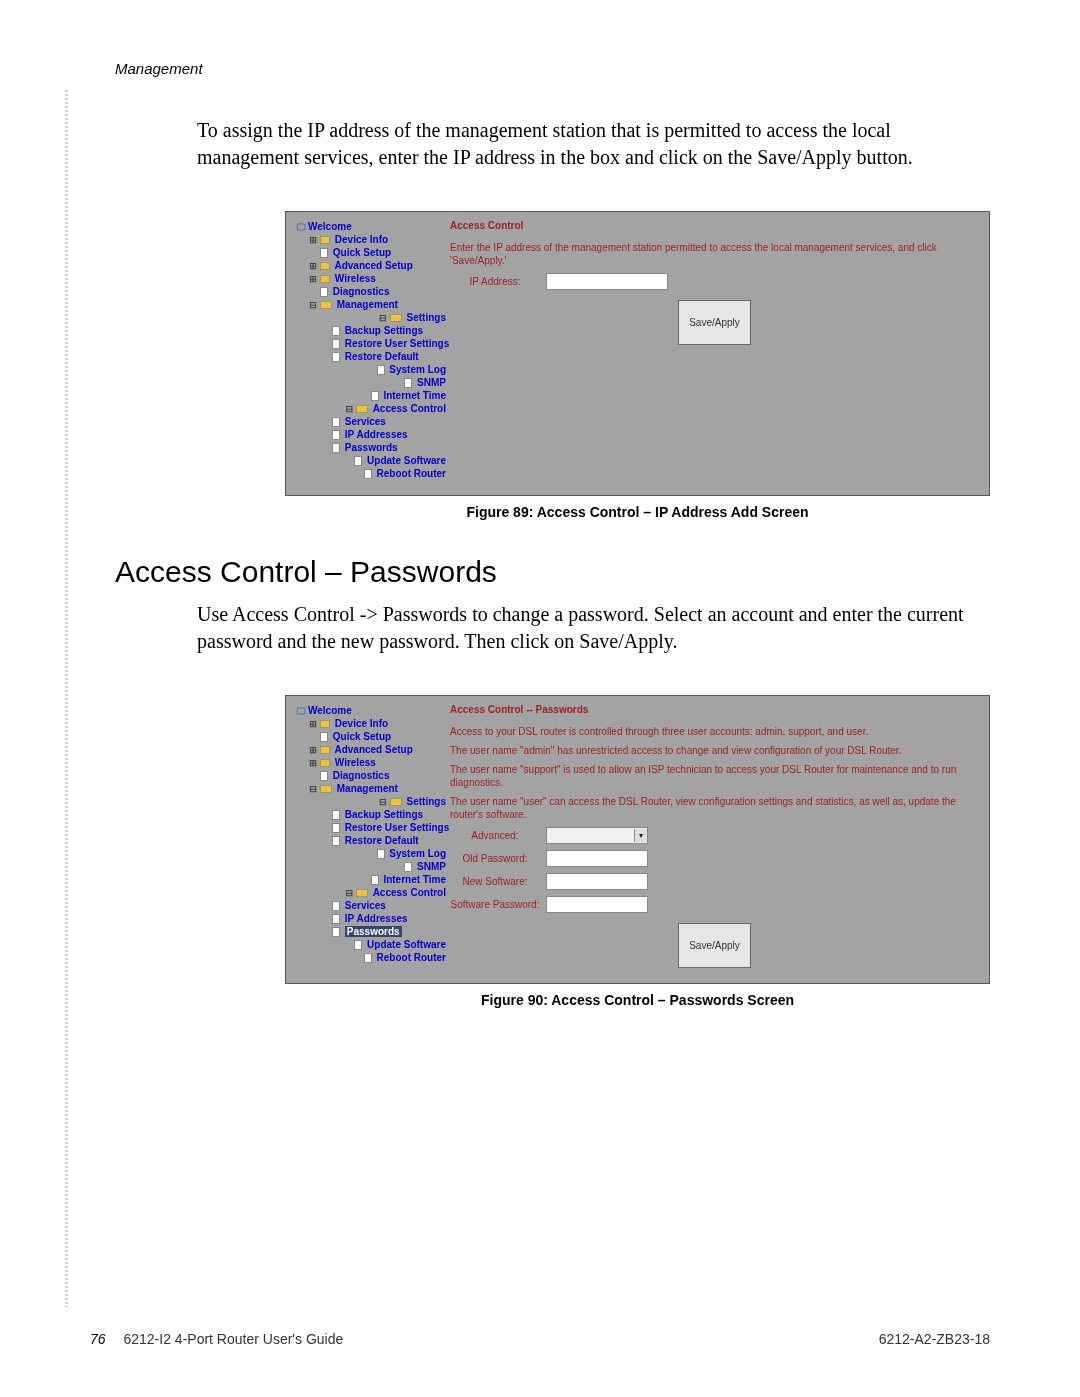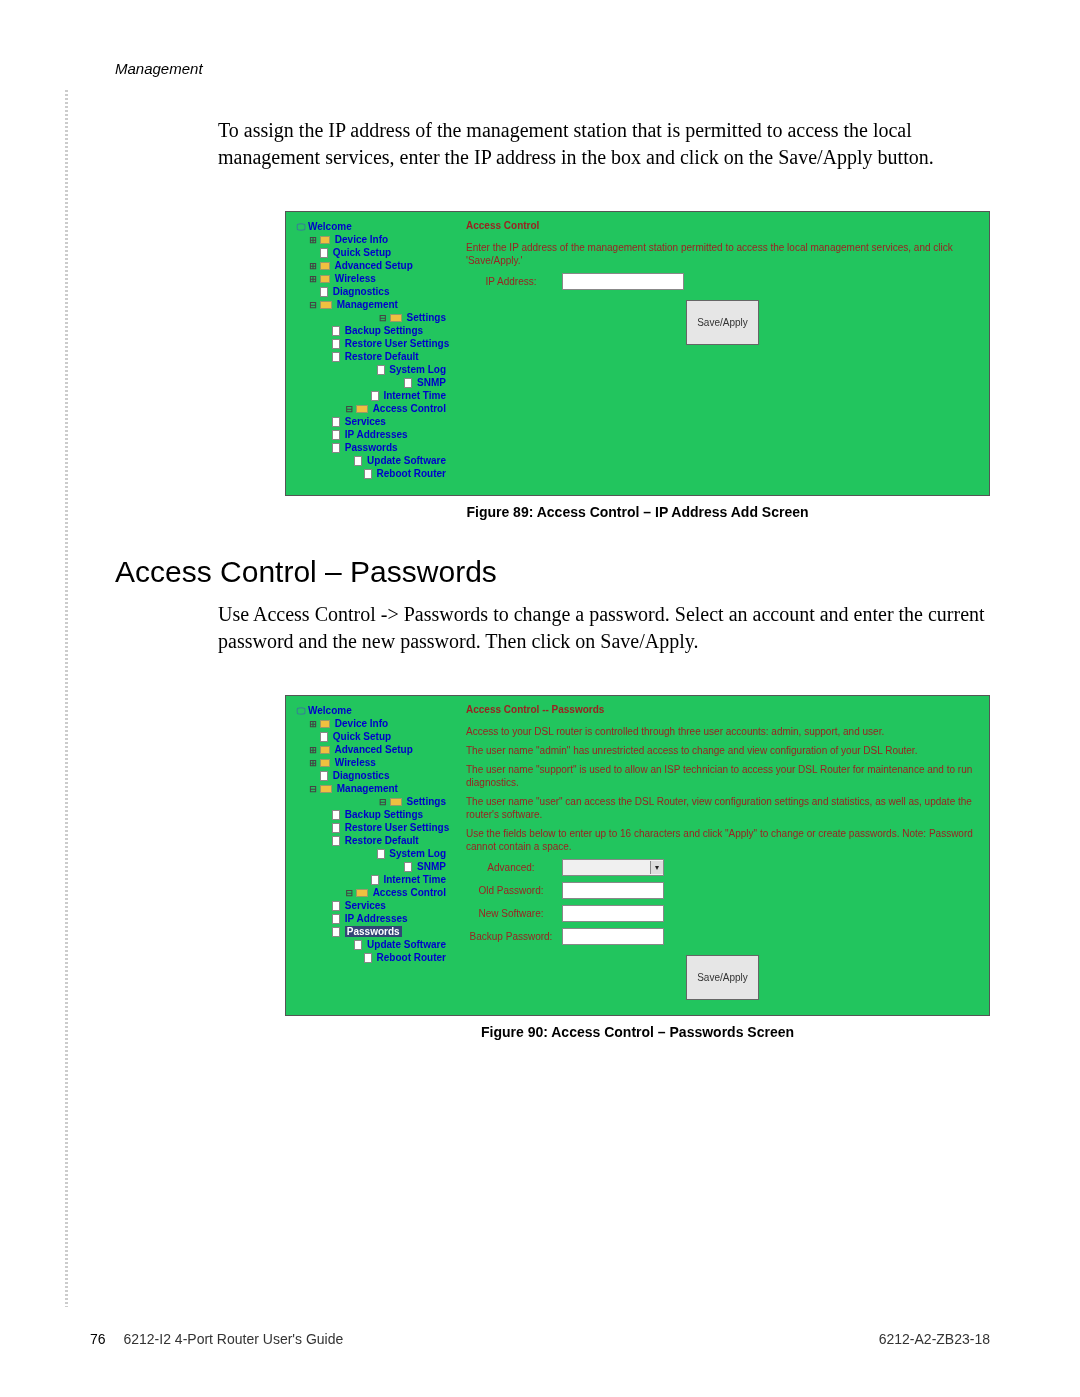--- a/index.html
+++ b/index.html
@@ -17,30 +17,30 @@
   }
   .section-header {
     font-style: italic;
     font-family: Arial, sans-serif;
     font-size: 15px;
     margin-bottom: 40px;
   }
   .body-text {
     font-size: 20px;
     line-height: 1.35;
-    margin-left: 103px;
+    margin-left: 82px;
     margin-bottom: 40px;
   }
   .figure-box {
     border: 1px solid #555;
     margin: 40px 0 8px 170px;
-    background: #22c55e;
+    background: #a3a3a3;
     padding: 8px 10px 15px 10px;
     display: flex;
-    gap: 20px;
+    gap: 4px;
     font-family: Verdana, Arial, sans-serif;
     font-size: 10px;
   }
   .tree {
     width: 150px;
     flex-shrink: 0;
     color: #0000cc;
     font-weight: bold;
   }
   .tree-row {
@@ -150,21 +150,21 @@
     left: 0;
     width: 1080px;
     display: flex;
     justify-content: space-between;
     padding: 0 90px 0 90px;
     box-sizing: border-box;
     font-family: Arial, sans-serif;
     font-size: 14px;
     color: #333;
   }
-  .footer .page-num { margin-right: 14px; color: #000; }
+  .footer .page-num { margin-right: 14px; color: #000; font-style: italic; }
   .hole-strip {
     position: absolute;
     left: 65px;
     top: 90px;
     bottom: 90px;
     width: 3px;
     background: repeating-linear-gradient(to bottom, #ccc 0 2px, transparent 2px 4px);
   }
 </style>
 </head>
@@ -239,37 +239,36 @@
       <div class="tree-row ind3"><span class="icon-page"></span> <span class="active-node">Passwords</span></div>
       <div class="tree-row ind2"><span class="icon-page"></span> <span>Update Software</span></div>
       <div class="tree-row ind2"><span class="icon-page"></span> <span>Reboot Router</span></div>
     </div>
     <div class="pane">
       <div class="pane-title">Access Control -- Passwords</div>
       <p>Access to your DSL router is controlled through three user accounts: admin, support, and user.</p>
       <p>The user name "admin" has unrestricted access to change and view configuration of your DSL Router.</p>
       <p>The user name "support" is used to allow an ISP technician to access your DSL Router for maintenance and to run diagnostics.</p>
       <p>The user name "user" can access the DSL Router, view configuration settings and statistics, as well as, update the router's software.</p>
-      <p>Use the fields below to enter up to 16 characters and click "Apply" to change or create passwords. Note: Password cannot contain a space.</p>
       <div class="pane-form-row">
         <label>Advanced:</label>
         <span class="select-input">
             <span class="select-arrow">▾</span>
           </span>
       </div>
       <div class="pane-form-row">
         <label>Old Password:</label>
         <span class="text-input" style="width:100px"></span>
       </div>
       <div class="pane-form-row">
         <label>New Software:</label>
         <span class="text-input" style="width:100px"></span>
       </div>
       <div class="pane-form-row">
-        <label>Backup Password:</label>
+        <label>Software Password:</label>
         <span class="text-input" style="width:100px"></span>
       </div>
       <div class="btn-row">
         <span class="btn">Save/Apply</span>
       </div>
     </div>
   </div>
   <div class="figure-caption">Figure 90: Access Control – Passwords Screen</div>
 </div>
 

